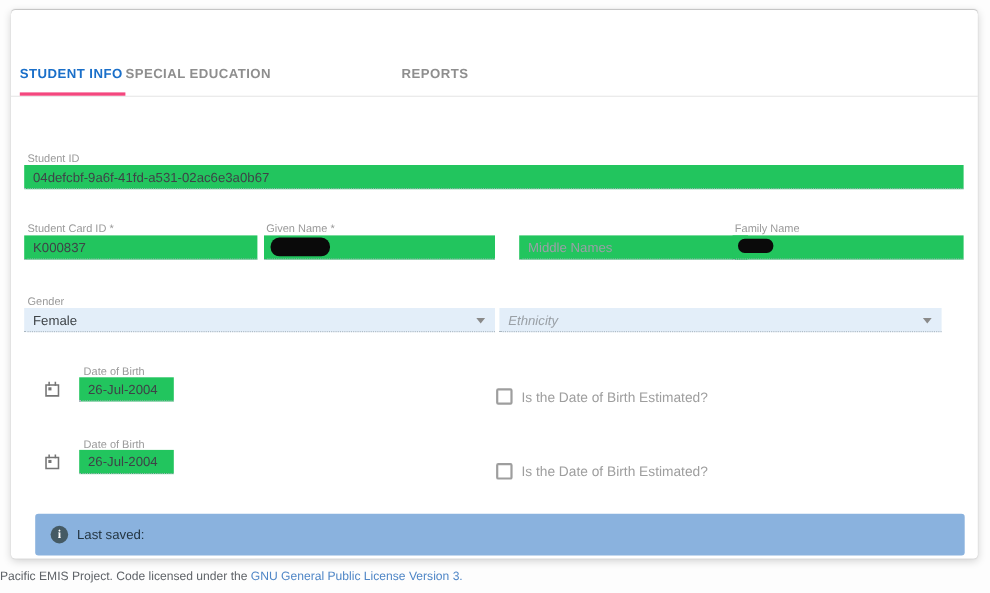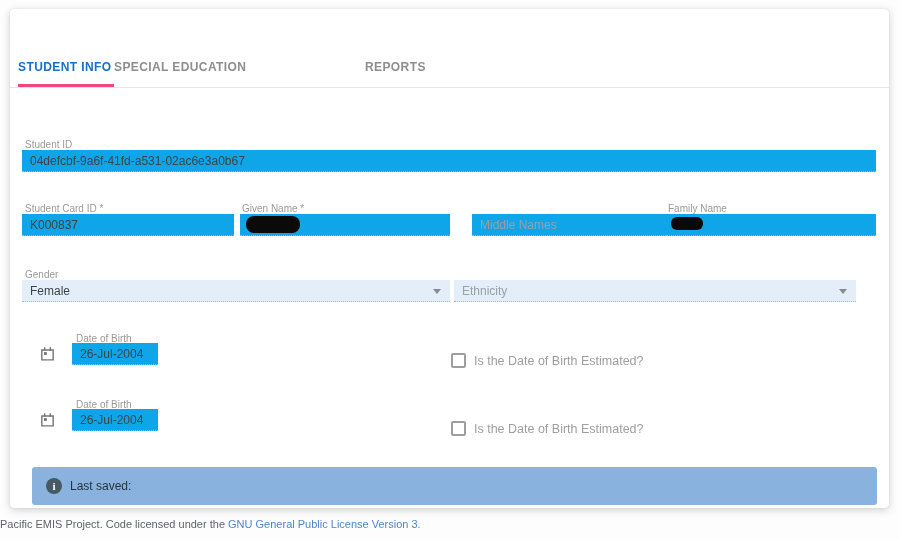--- a/index.html
+++ b/index.html
@@ -38,21 +38,21 @@
     position:absolute; top:0; height:40px; display:flex; align-items:center;
     font-size:12px; font-weight:bold; letter-spacing:0.4px; color:#8e8e8e; cursor:pointer;
   }
   .tab.active { color:#1a6fc9; }
   .tab-underline { position:absolute; left:8px; top:37px; width:96px; height:3px; background:#f4477e; }
   .t0 { left:8px; } .t1 { left:104px;text-align:right; } .t2 { left:245px; } .t3 { left:355px; }
   
   .section-title { position:absolute; left:13px; top:99px; font-size:19px; font-weight:bold; color:#3b3b3b; }
   .f-label { position:absolute; font-size:10px; color:#9a9a9a; }
   .f-input {
-    position:absolute; height:22px; background:#0ea5e9; border:none;
+    position:absolute; height:22px; background:#22c55e; border:none;
     border-bottom:1px dotted #aab6bf; font-family:"Liberation Sans",sans-serif;
     font-size:12px; color:#3e4347; padding:0 8px; outline:none;
   }
   .f-input::placeholder { color:#9aa0a6; opacity:1; }
   .select {
     position:absolute; height:22px; background:#e3eef9; border-bottom:1px dotted #aab6bf;
     font-size:12px; display:flex; align-items:center; padding:0 8px; cursor:pointer;
   }
   .select .sel-val { color:#3e4347; }
   .select .sel-ph { color:#9aa0a6; }
@@ -112,21 +112,21 @@
 
   <label class="f-label" style="left:658px; top:194px;">Family Name</label>
   <input class="f-input" style="left: 656px; top: 205px; width: 210px;" readonly="">
   <span class="redact" style="left:661px; top:208px; width:32px; height:13px; border-radius:6px;"></span>
 
   <label class="f-label" style="left:15px; top:260px;">Gender</label>
   <div class="select" style="left:12px; top:271px; width:428px;">
     <span class="sel-val">Female</span>
     <span class="sel-arrow"></span>
   </div>
-  <div class="select" style="left:444px; top:271px; width:402px;">
+  <div class="select" style="left:444px; top:271px; width:402px;font-style:italic;">
     <span class="sel-ph">Ethnicity</span>
     <span class="sel-arrow"></span>
   </div>
 
   <button class="cal-icon" style="left:29px; top:336px;">
     <span>
       <svg width="17" height="17" viewBox="0 0 24 24">
         <path fill="none" stroke="#757575" stroke-width="2" d="M4 7h16v14H4z"></path>
         <path stroke="#757575" stroke-width="2" d="M8 3v5M16 3v5"></path>
         <rect x="7" y="10" width="4" height="4" fill="#757575"></rect>

